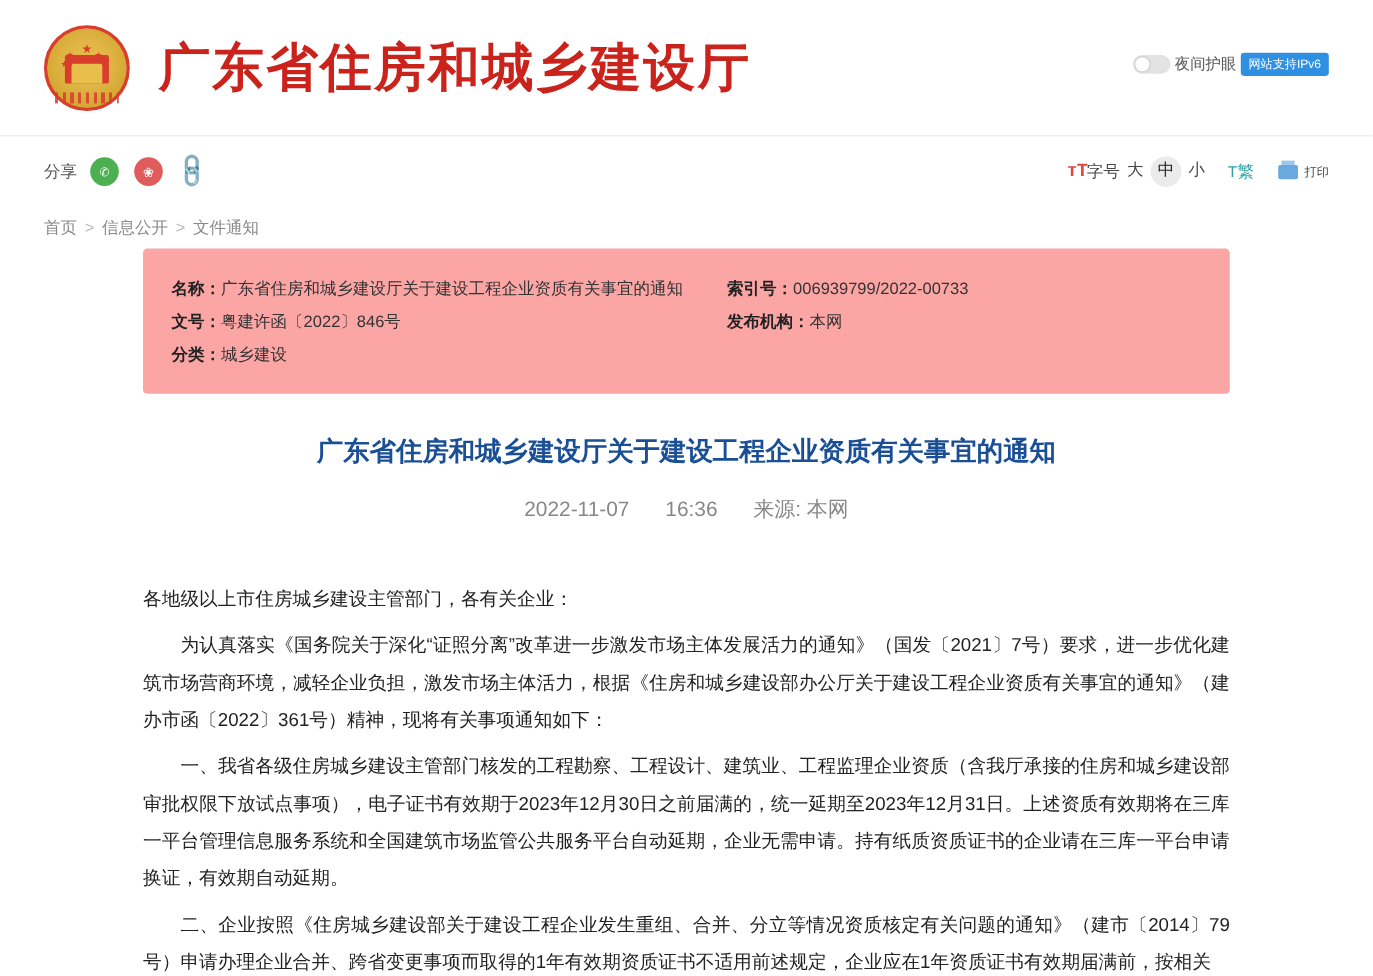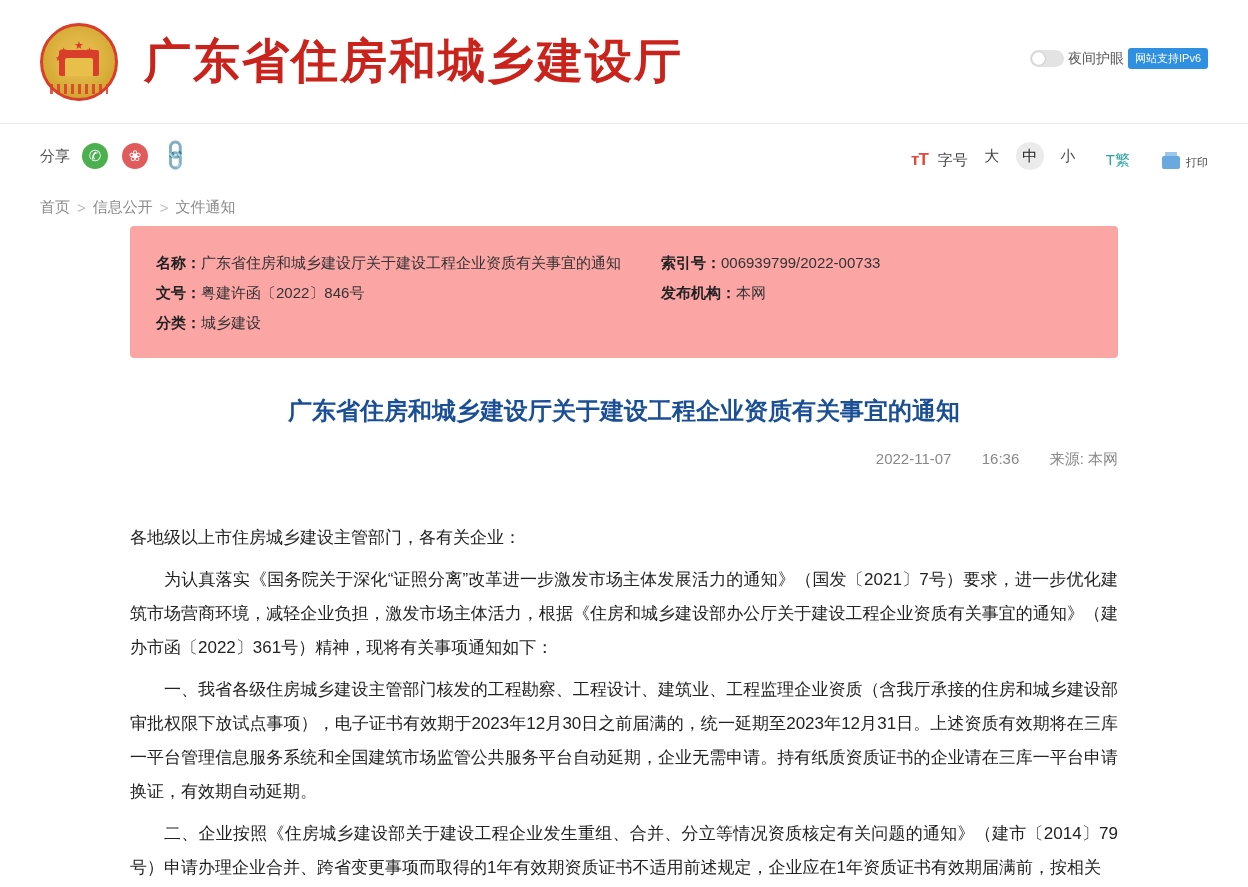--- a/index.html
+++ b/index.html
@@ -127,20 +127,21 @@
     white-space: nowrap;
   }
   
   .toolbar {
     height: 64px;
     display: flex;
     align-items: center;
     padding: 0 40px;
     box-sizing: border-box;
     position: relative;
+    font-family: Liberation Mono, monospace;
   }
   .share-label {
     font-size: 15px;
     color: #555;
     margin-right: 12px;
   }
   .share-icons {
     display: flex;
     align-items: center;
     gap: 14px;
@@ -159,22 +160,21 @@
   .weibo { background: #e05c5c; }
   .link-ico {
     color: #5aa7dd;
     font-size: 22px;
     transform: rotate(-45deg);
   }
   .font-tools {
     position: absolute;
     right: 40px;
     display: flex;
-    align-items: flex-end;
-    gap: 10px;
+    align-items: center;
     font-size: 15px;
     color: #444;
   }
   .tt {
     color: #e0493b;
     font-weight: bold;
     font-size: 17px;
     letter-spacing: -1px;
   }
   .fs {
@@ -256,22 +256,22 @@
   
   .doc-title {
     text-align: center;
     font-size: 24px;
     font-weight: bold;
     color: #1a4f96;
     margin-top: 36px;
     line-height: 34px;
   }
   .doc-sub {
-    text-align: right;
-    font-size: 15px;
+    text-align: center;
+    font-size: 19px;
     color: #888;
     margin-top: 22px;
   }
   .doc-sub .gap { display: inline-block; width: 22px; }
   
   .article {
     margin-top: 52px;
     font-size: 17px;
     line-height: 34px;
     color: #222;

